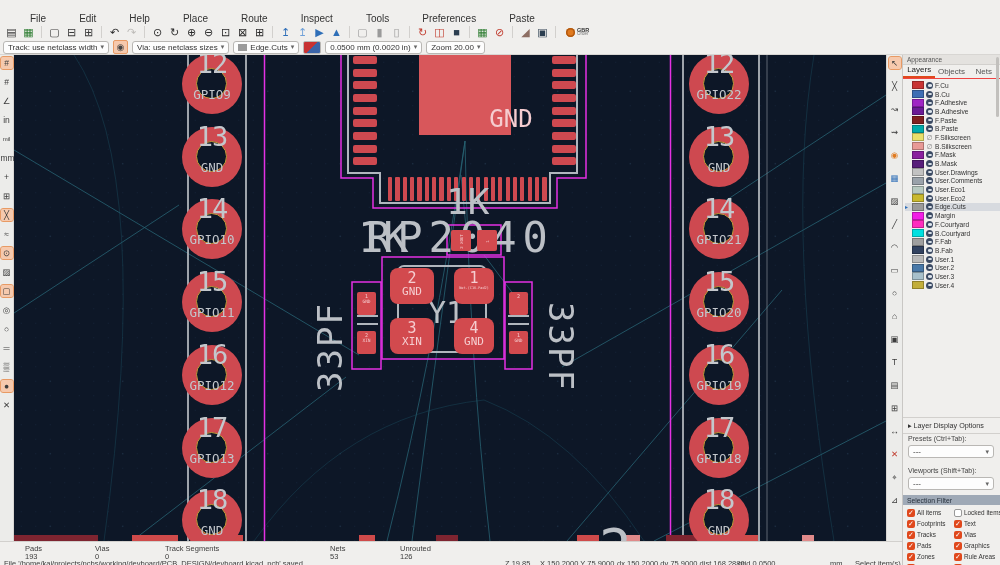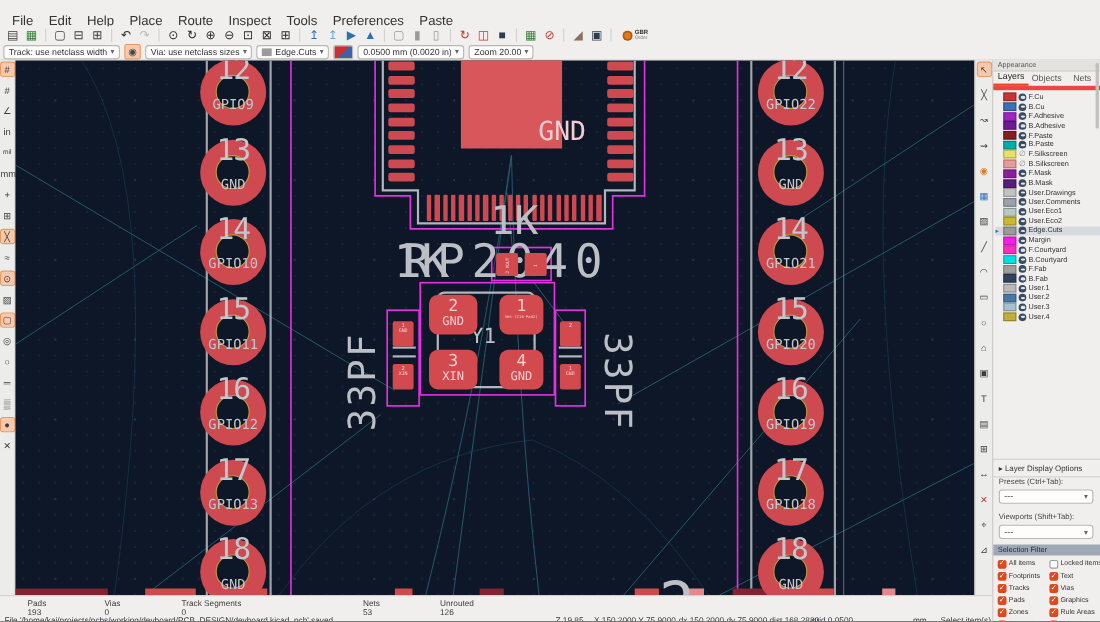--- a/index.html
+++ b/index.html
@@ -1,20 +1,20 @@
 <!DOCTYPE html>
 <html><head>
 <meta charset="utf-8">
 <style>
   html,body{margin:0;padding:0;background:#555;}
   #app{position:relative;width:1000px;height:565px;background:#f0efed;font-family:"Liberation Sans",sans-serif;overflow:hidden;user-select:none;}
   
   #titlebar{position:absolute;left:0;top:0;width:100%;height:12px;background:#dbd9d6;border-bottom:1px solid #c9c7c4;display:flex;align-items:center;justify-content:center;font-size:8.5px;color:#3a3a3a;font-weight:bold;}
   #menubar{position:absolute;left:0;top:13px;width:100%;height:11px;background:#f0efed;display:flex;align-items:center;padding-left:4px;box-sizing:border-box;}
-  .menu-item{font-size:12px;color:#333;padding:0 7px;}
+  .menu-item{font-size:10px;color:#333;padding:0 7px;margin-left:19px;}
   #toolbar-main{position:absolute;left:0;top:24px;width:100%;height:16px;background:#f0efed;display:flex;align-items:center;padding-left:3px;box-sizing:border-box;}
   .tb-icon{width:14px;height:14px;margin:0 1.5px;font-size:11px;line-height:14px;text-align:center;border-radius:2px;}
   .tb-sep{width:1px;height:12px;background:#d2d0cd;margin:0 4px;}
   #gbr-btn{display:flex;align-items:center;margin-left:6px;gap:2px;}
   #gbr-dot{width:9px;height:9px;border-radius:50%;background:#e07a1f;box-shadow:inset 0 0 0 1.5px #b35a10;}
   #gbr-txt{display:flex;flex-direction:column;line-height:4.5px;}
   #gbr-label{font-size:5.5px;font-weight:bold;color:#333;}
   #gbr-sub{font-size:4.5px;color:#777;}
   #toolbar-opts{position:absolute;left:0;top:40px;width:100%;height:15px;background:#f0efed;border-bottom:1px solid #d8d6d3;display:flex;align-items:center;padding-left:3px;box-sizing:border-box;gap:4px;}
   .combo{display:flex;align-items:center;height:11px;border:1px solid #b9b7b4;border-radius:3px;background:#fdfdfd;font-size:8px;color:#333;padding:0 4px;gap:3px;}
@@ -43,21 +43,21 @@
   .xpad .t{display:block;font-size:11px;line-height:11px;}
   .xpad .tt{display:block;font-size:3.5px;line-height:4px;}
   .cappad{position:absolute;background:#d24a4e;border-radius:2px;color:#f5cdd0;text-align:center;font-size:4.5px;line-height:5px;padding-top:2px;box-sizing:border-box;}
   .ctext{position:absolute;color:#bcc0c6;}
   #centerpad{position:absolute;left:405px;top:-45px;width:92px;height:125px;background:#d8575b;color:#f5cdd0;text-align:center;}
   #centerpad .n57{position:absolute;width:100%;top:40px;font-size:46px;}
   #centerpad .gnd{position:absolute;width:100%;top:95px;font-size:24px;}
   
   #panel{position:absolute;left:902px;top:55px;width:98px;height:510px;background:#f0efed;border-left:1px solid #c9c7c4;box-sizing:border-box;}
   #panel-title{font-size:6.5px;color:#555;padding:1px 0 1px 4px;background:#e4e2df;border-bottom:1px solid #d2d0cd;}
-  #panel-tabs{display:flex;border-bottom:4px solid #ef4444;height:13px;align-items:flex-end;}
+  #panel-tabs{display:flex;border-bottom:1px solid #ef4444;height:13px;align-items:flex-end;}
   .ptab{font-size:8px;color:#555;flex:1;text-align:center;padding-bottom:2px;}
   .ptab.active{color:#222;border-bottom:2px solid #e0481c;}
   #layers-list{padding:2px 0 0 2px;position:relative;}
   .lrow{display:flex;align-items:center;height:8.7px;gap:2px;padding-left:7px;position:relative;}
   .lrow.selected{background:#d7dadf;}
   .lrow .sel-arrow{position:absolute;left:0;font-size:6px;color:#2f6fb8;}
   .lsw{width:10px;height:6px;flex:none;border:0.5px solid rgba(0,0,0,.25);}
   .eye{width:7px;height:7px;border-radius:50%;background:#3b4a63;position:relative;flex:none;}
   .eye::after{content:"";position:absolute;left:1.5px;top:2.5px;width:4px;height:2.2px;border-radius:50%;background:#dfe6ee;}
   .eye-off{width:7px;height:7px;flex:none;font-size:7px;line-height:7px;color:#8a8a8a;text-align:center;}
@@ -366,21 +366,21 @@
         <div class="smdpad" style="left: 506.3px; top: 122px; width: 4.2px; height: 24px; border-radius: 1px;"></div>
         <div class="smdpad" style="left: 513.65px; top: 122px; width: 4.2px; height: 24px; border-radius: 1px;"></div>
         <div class="smdpad" style="left: 521px; top: 122px; width: 4.2px; height: 24px; border-radius: 1px;"></div>
         <div class="smdpad" style="left: 528.35px; top: 122px; width: 4.2px; height: 24px; border-radius: 1px;"></div>
         <div id="centerpad">
           <span class="gnd">GND</span>
         </div>
         <div class="ctext" style="left: 432px; top: 126px; font-size: 36px;">1K</div>
         <div class="ctext" style="left: 352px; top: 158px; font-size: 42px; letter-spacing: 6px;">RP2040</div>
         <div class="ctext" style="left: 344px; top: 158px; font-size: 42px;">1K</div>
-        <div class="ctext" style="left: 414px; top: 240px; font-size: 19px;">Y1</div>
+        <div class="ctext" style="left: 414px; top: 240px; font-size: 30px;">Y1</div>
         <div class="ctext" style="left: 316px; top: 292px; font-size: 34px; transform: translate(-50%, -50%) rotate(-90deg); letter-spacing: 2px;">33PF</div>
         <div class="ctext" style="left: 547px; top: 292px; font-size: 34px; transform: translate(-50%, -50%) rotate(90deg); letter-spacing: 2px;">33PF</div>
         <div class="ctext" style="left: 585px; top: 462px; font-size: 54px;">2</div>
         <div class="xpad" style="left: 376px; top: 213px; width: 44px; height: 36px;">
           <span class="n">2</span>
           <span class="t">GND</span>
         </div>
         <div class="xpad" style="left: 440px; top: 213px; width: 40px; height: 36px;">
           <span class="n">1</span>
           <span class="tt">Net-(C16-Pad2)</span>

